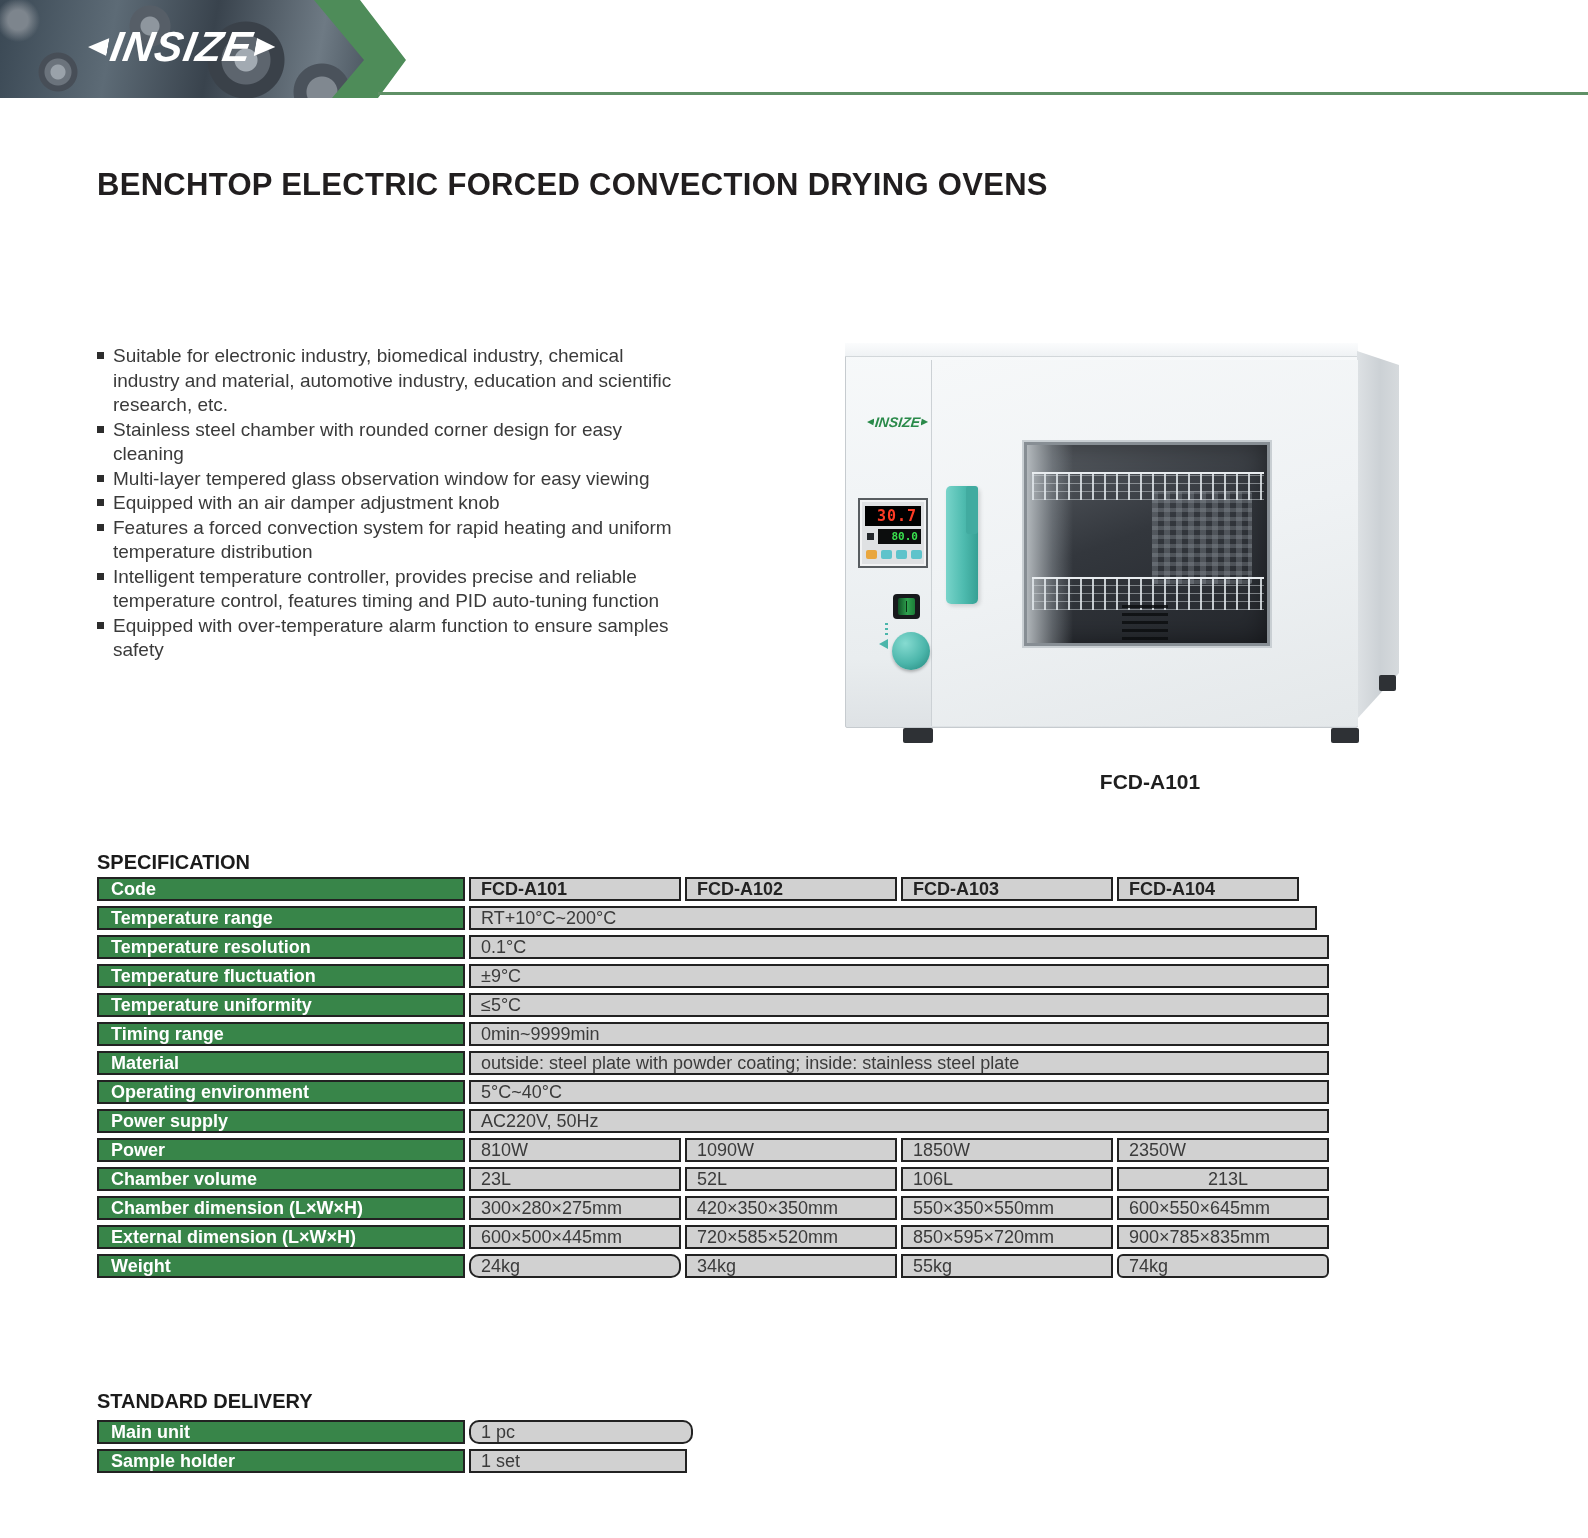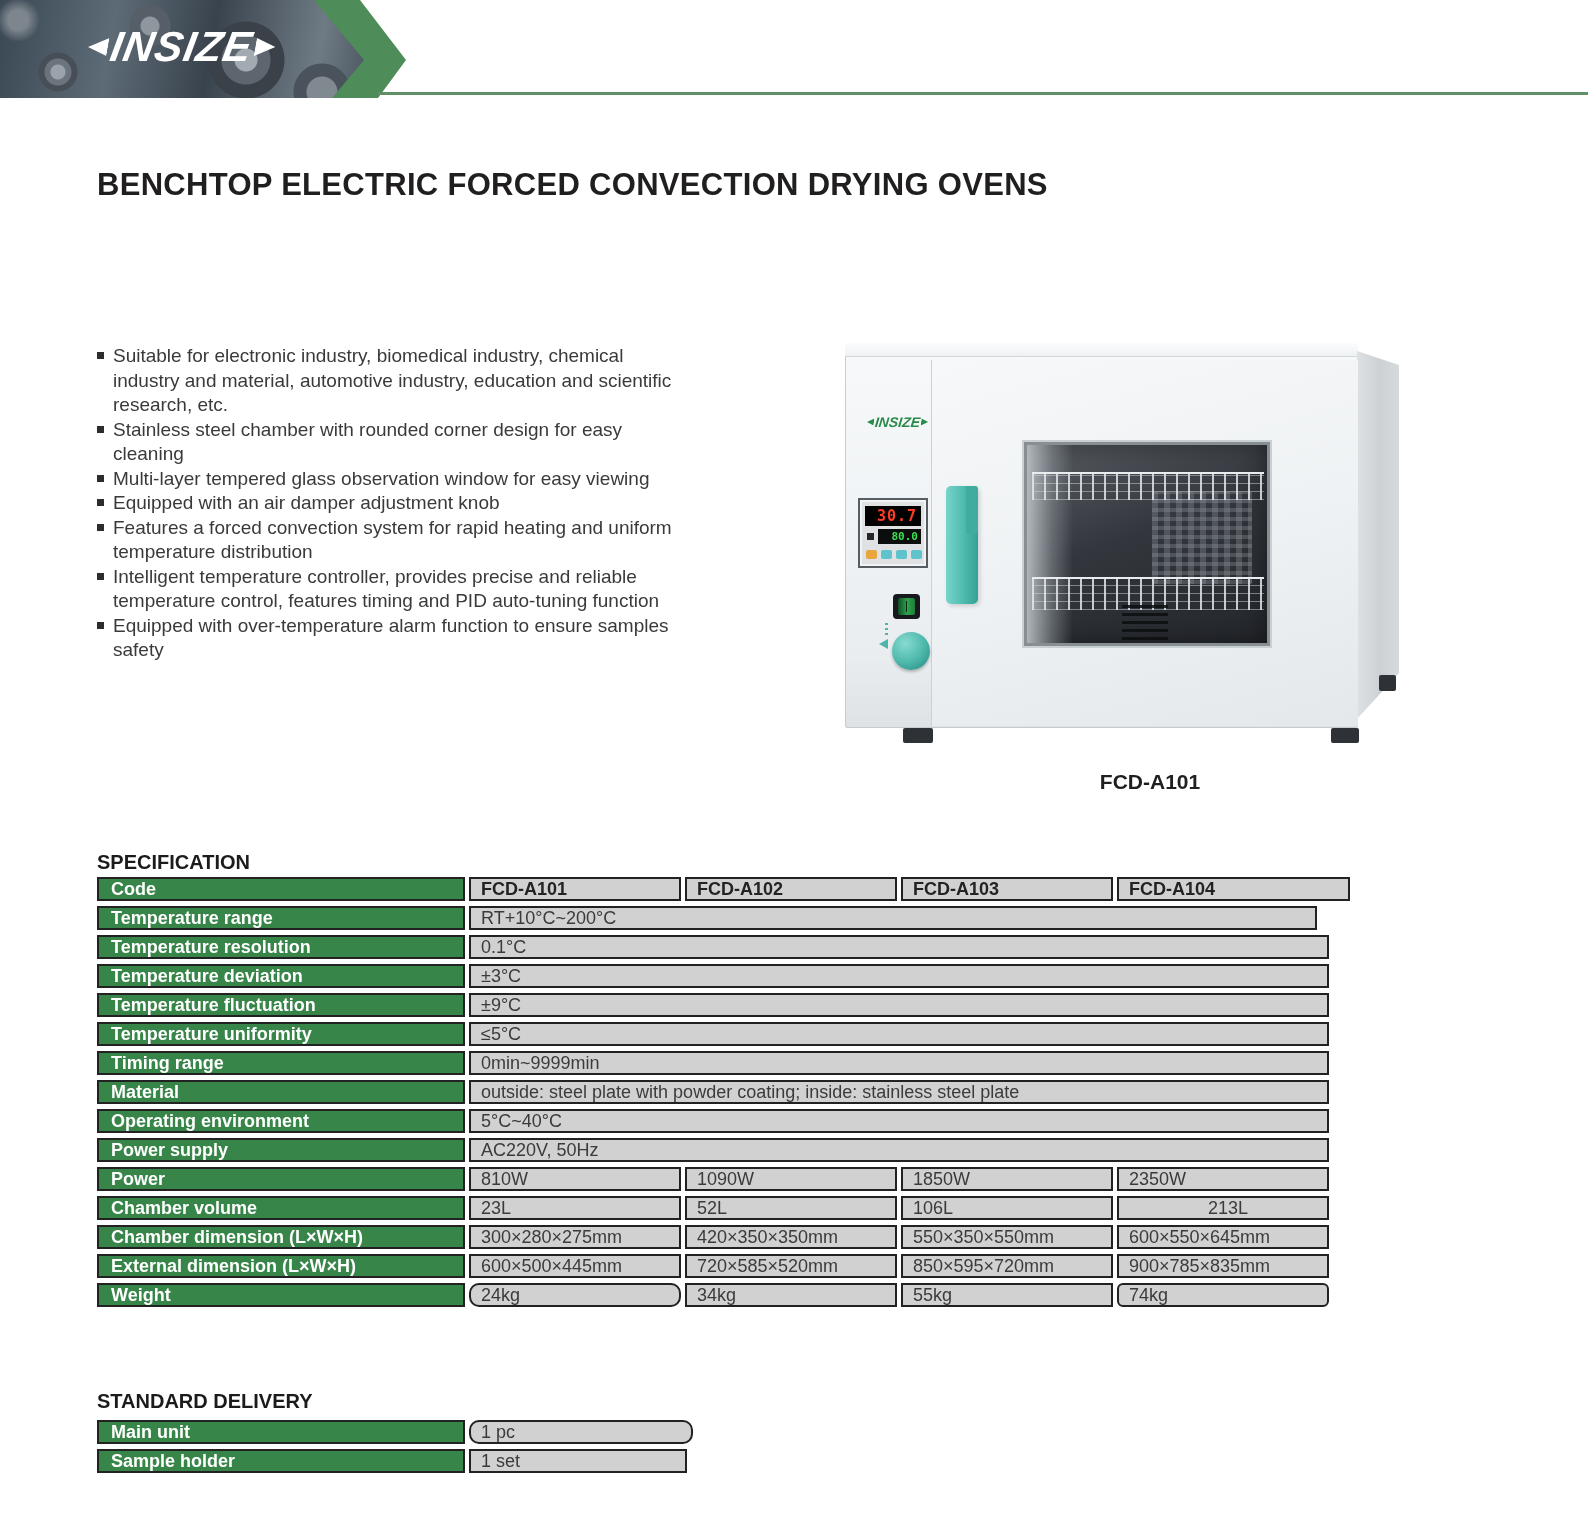--- a/index.html
+++ b/index.html
@@ -186,33 +186,29 @@
   </figure>
   <div class="caption">FCD-A101</div>
 
   <h2 class="sec-heading spec-heading">SPECIFICATION</h2>
   <div class="table spec-table">
       <div class="t-row">
         <div class="t-label">Code</div>
         <div class="t-cell bold" style="width: 212px;">FCD-A101</div>
         <div class="t-cell bold" style="width: 212px;">FCD-A102</div>
         <div class="t-cell bold" style="width: 212px;">FCD-A103</div>
-        <div class="t-cell bold" style="width: 233px;">FCD-A104</div>
+        <div class="t-cell bold" style="width: 182px;">FCD-A104</div>
       </div>
       <div class="t-row">
         <div class="t-label">Temperature range</div>
         <div class="t-cell" style="width: 848px;">RT+10°C~200°C</div>
       </div>
       <div class="t-row">
         <div class="t-label">Temperature resolution</div>
         <div class="t-cell" style="width: 860px;">0.1°C</div>
-      </div>
-      <div class="t-row">
-        <div class="t-label">Temperature deviation</div>
-        <div class="t-cell" style="width: 860px;">±3°C</div>
       </div>
       <div class="t-row">
         <div class="t-label">Temperature fluctuation</div>
         <div class="t-cell" style="width: 860px;">±9°C</div>
       </div>
       <div class="t-row">
         <div class="t-label">Temperature uniformity</div>
         <div class="t-cell" style="width: 860px;">≤5°C</div>
       </div>
       <div class="t-row">

